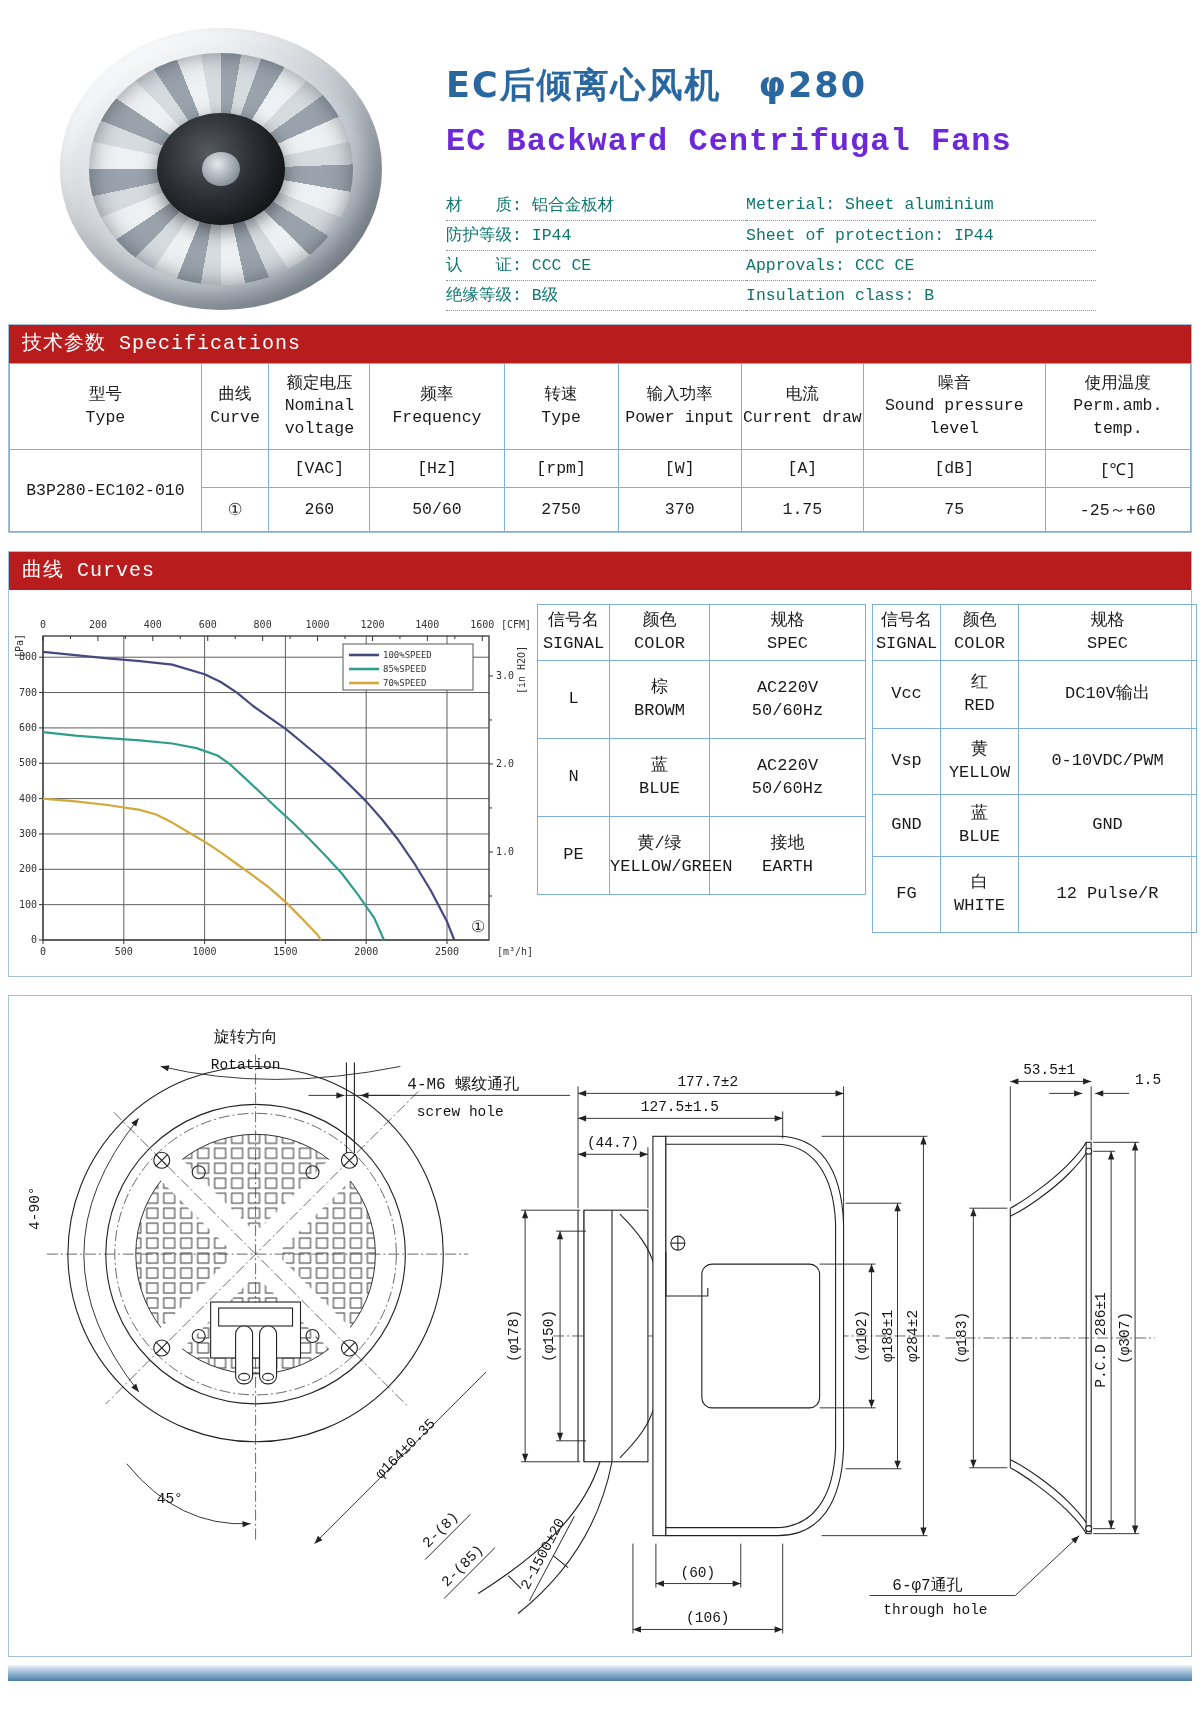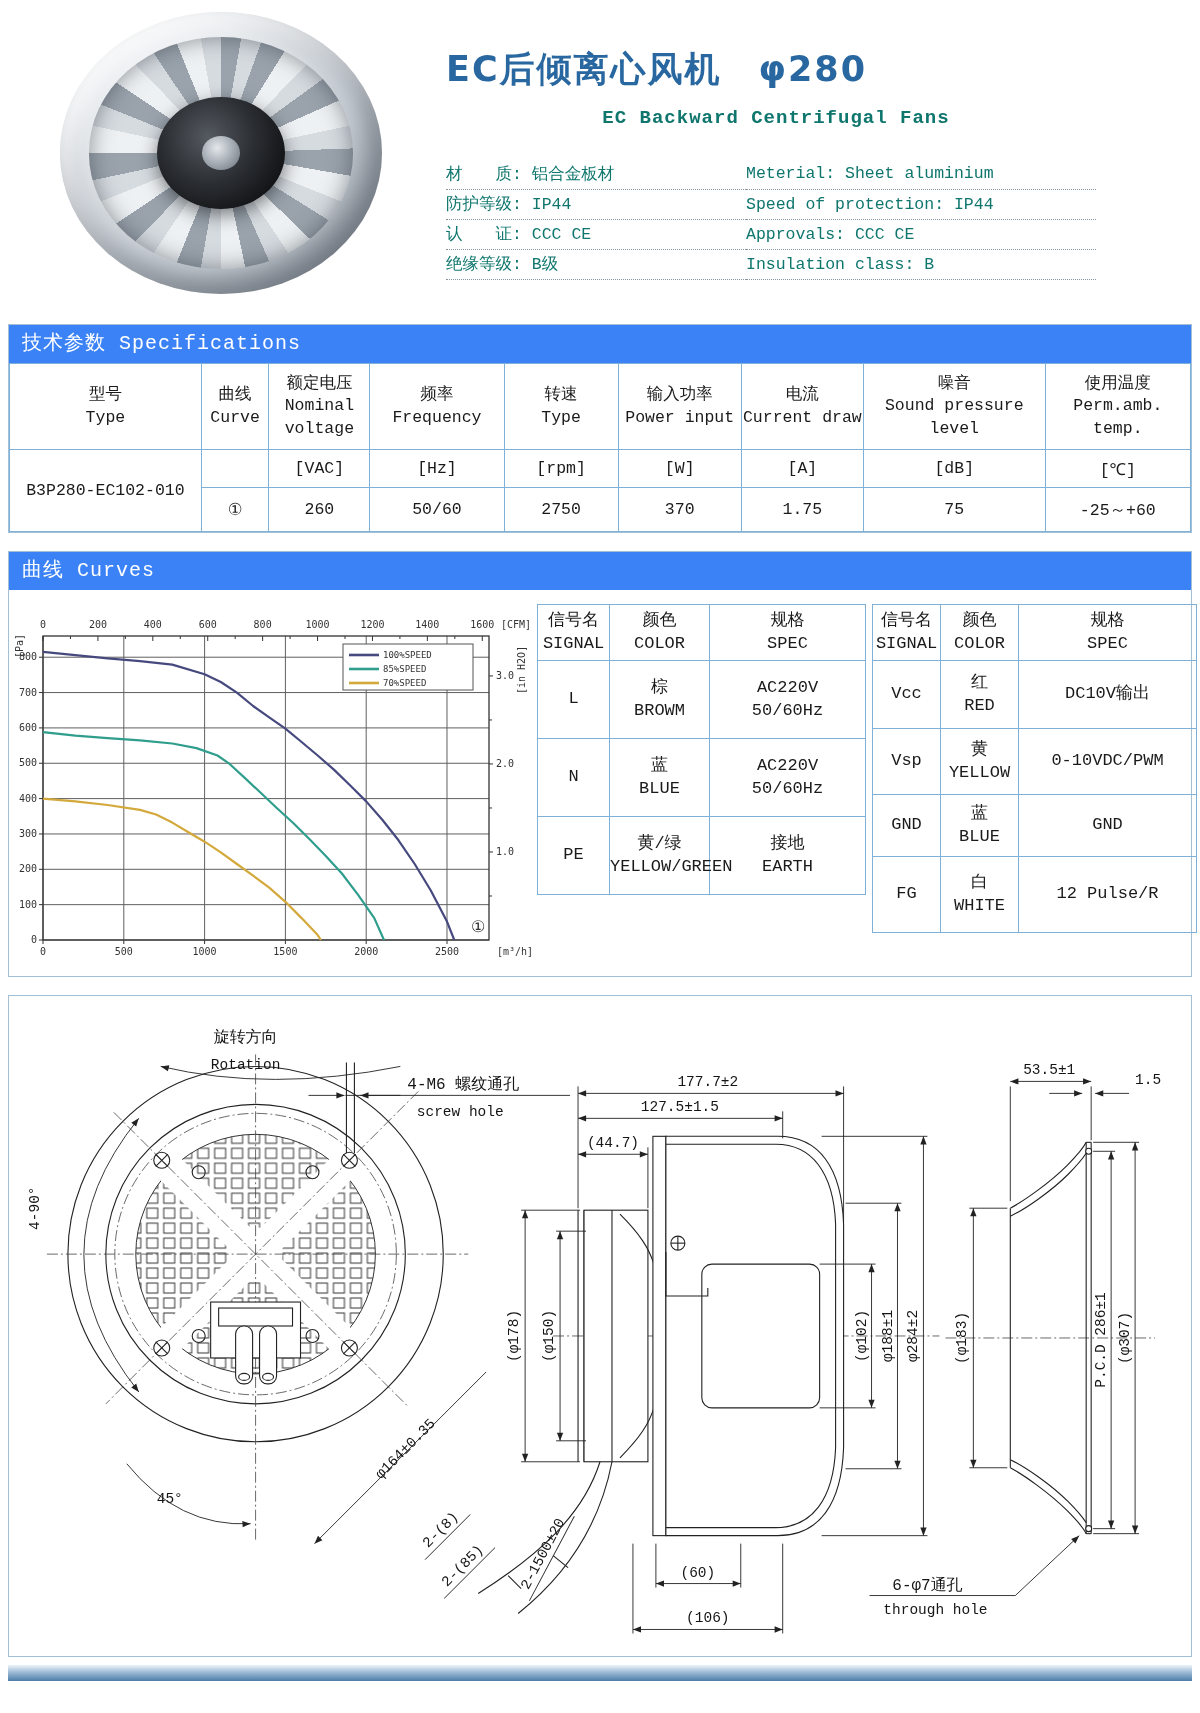--- a/index.html
+++ b/index.html
@@ -1,43 +1,43 @@
 <!DOCTYPE html>
 <html><head>
 <meta charset="utf-8">
 <style>
   * { margin:0; padding:0; box-sizing:border-box; }
   html,body { width:1200px; background:#ffffff; }
   body { height:1713px; font-family:"Liberation Mono","DejaVu Sans Mono",monospace; color:#1a1a1a; overflow:hidden; }
   .pre { white-space:pre-line; }
 
   
-  .top { display:flex; padding:12px 0 0 60px; height:300px; }
+  .top { display:flex; padding:28px 0 0 60px; height:300px; }
   .photo { position:relative; width:322px; height:282px; flex:0 0 auto; }
   .fan-outer { position:absolute; left:0; top:0; width:322px; height:282px; border-radius:50%;
     background:radial-gradient(circle at 36% 30%, #fbfcfd 0%, #e8ebee 30%, #c2c8cf 62%, #8e969f 88%, #767e88 100%);
     box-shadow:inset -10px -14px 26px rgba(50,60,72,.45), inset 8px 10px 16px rgba(255,255,255,.85);}
   .fan-blades { position:absolute; left:9%; top:9%; width:82%; height:82%; border-radius:50%;
     background:repeating-conic-gradient(from 10deg, #d6dbe0 0deg 10deg, #9aa3ac 10deg 22deg, #eef1f3 22deg 34deg);
     box-shadow:inset 0 0 22px rgba(40,48,58,.5);}
   .fan-hub { position:absolute; left:30%; top:30%; width:40%; height:40%; border-radius:50%;
     background:radial-gradient(circle at 40% 36%, #555a60 0%, #2a2d32 45%, #101214 80%, #060708 100%);
     box-shadow:0 6px 18px rgba(20,24,30,.55);}
   .fan-cap { position:absolute; left:44%; top:44%; width:12%; height:12%; border-radius:50%;
     background:radial-gradient(circle at 40% 35%, #e4e8ec, #8b939c 70%, #5f666e 100%);}
   .title-block { margin-left:64px; padding-top:34px; width:660px; }
   .t-cn { font-family:"DejaVu Sans","Liberation Sans",sans-serif; font-size:35px; font-weight:bold; color:#28679f; letter-spacing:2px; }
-  .t-en { margin-top:14px; font-size:19px; font-weight:bold; color:#0f766e; letter-spacing:1px;text-align:center; }
+  .t-en { margin-top:14px; font-size:32px; font-weight:bold; color:#6d28d9; letter-spacing:1px; }
   .hspecs { margin-top:30px; width:650px; border-collapse:collapse; }
   .hspecs td { height:30px; border-bottom:1px dotted #8795a1; font-size:16.5px; color:#0f766e; vertical-align:middle; }
   .hspecs td.cn { width:300px; }
 
   
   .box { margin:0 8px; border:1px solid #a4c0d6; background:#fff; }
-  .band { background:#3b82f6; color:#fff; height:38px; line-height:38px; font-size:20px; padding-left:13px; letter-spacing:1px; }
+  .band { background:#b91c1c; color:#fff; height:38px; line-height:38px; font-size:20px; padding-left:13px; letter-spacing:1px; }
   .sec1 { margin-top:24px; }
   .sec2 { margin-top:18px; }
   .sec3 { margin-top:18px; }
 
   
   table.spec { width:100%; border-collapse:collapse; table-layout:fixed; text-align:center; }
   table.spec th, table.spec td { border:1px solid #7fb0d8; font-weight:normal; font-size:16.5px; vertical-align:middle; }
   table.spec tr.head th { height:86px; line-height:1.35; }
   table.spec tr.units td { height:38px; }
   table.spec tr.vals td { height:44px; }
@@ -81,21 +81,21 @@
     <div class="t-cn">EC后倾离心风机　φ280</div>
     <div class="t-en">EC Backward Centrifugal Fans</div>
     <table class="hspecs">
       <tbody>
           <tr>
         <td class="cn">材　　质: 铝合金板材</td>
         <td>Meterial: Sheet aluminium</td>
       </tr>
       <tr>
         <td class="cn">防护等级: IP44</td>
-        <td>Speed of protection: IP44</td>
+        <td>Sheet of protection: IP44</td>
       </tr>
       <tr>
         <td class="cn">认　　证: CCC CE</td>
         <td>Approvals: CCC CE</td>
       </tr>
       <tr>
         <td class="cn">绝缘等级: B级</td>
         <td>Insulation class: B</td>
       </tr>
     </tbody>

